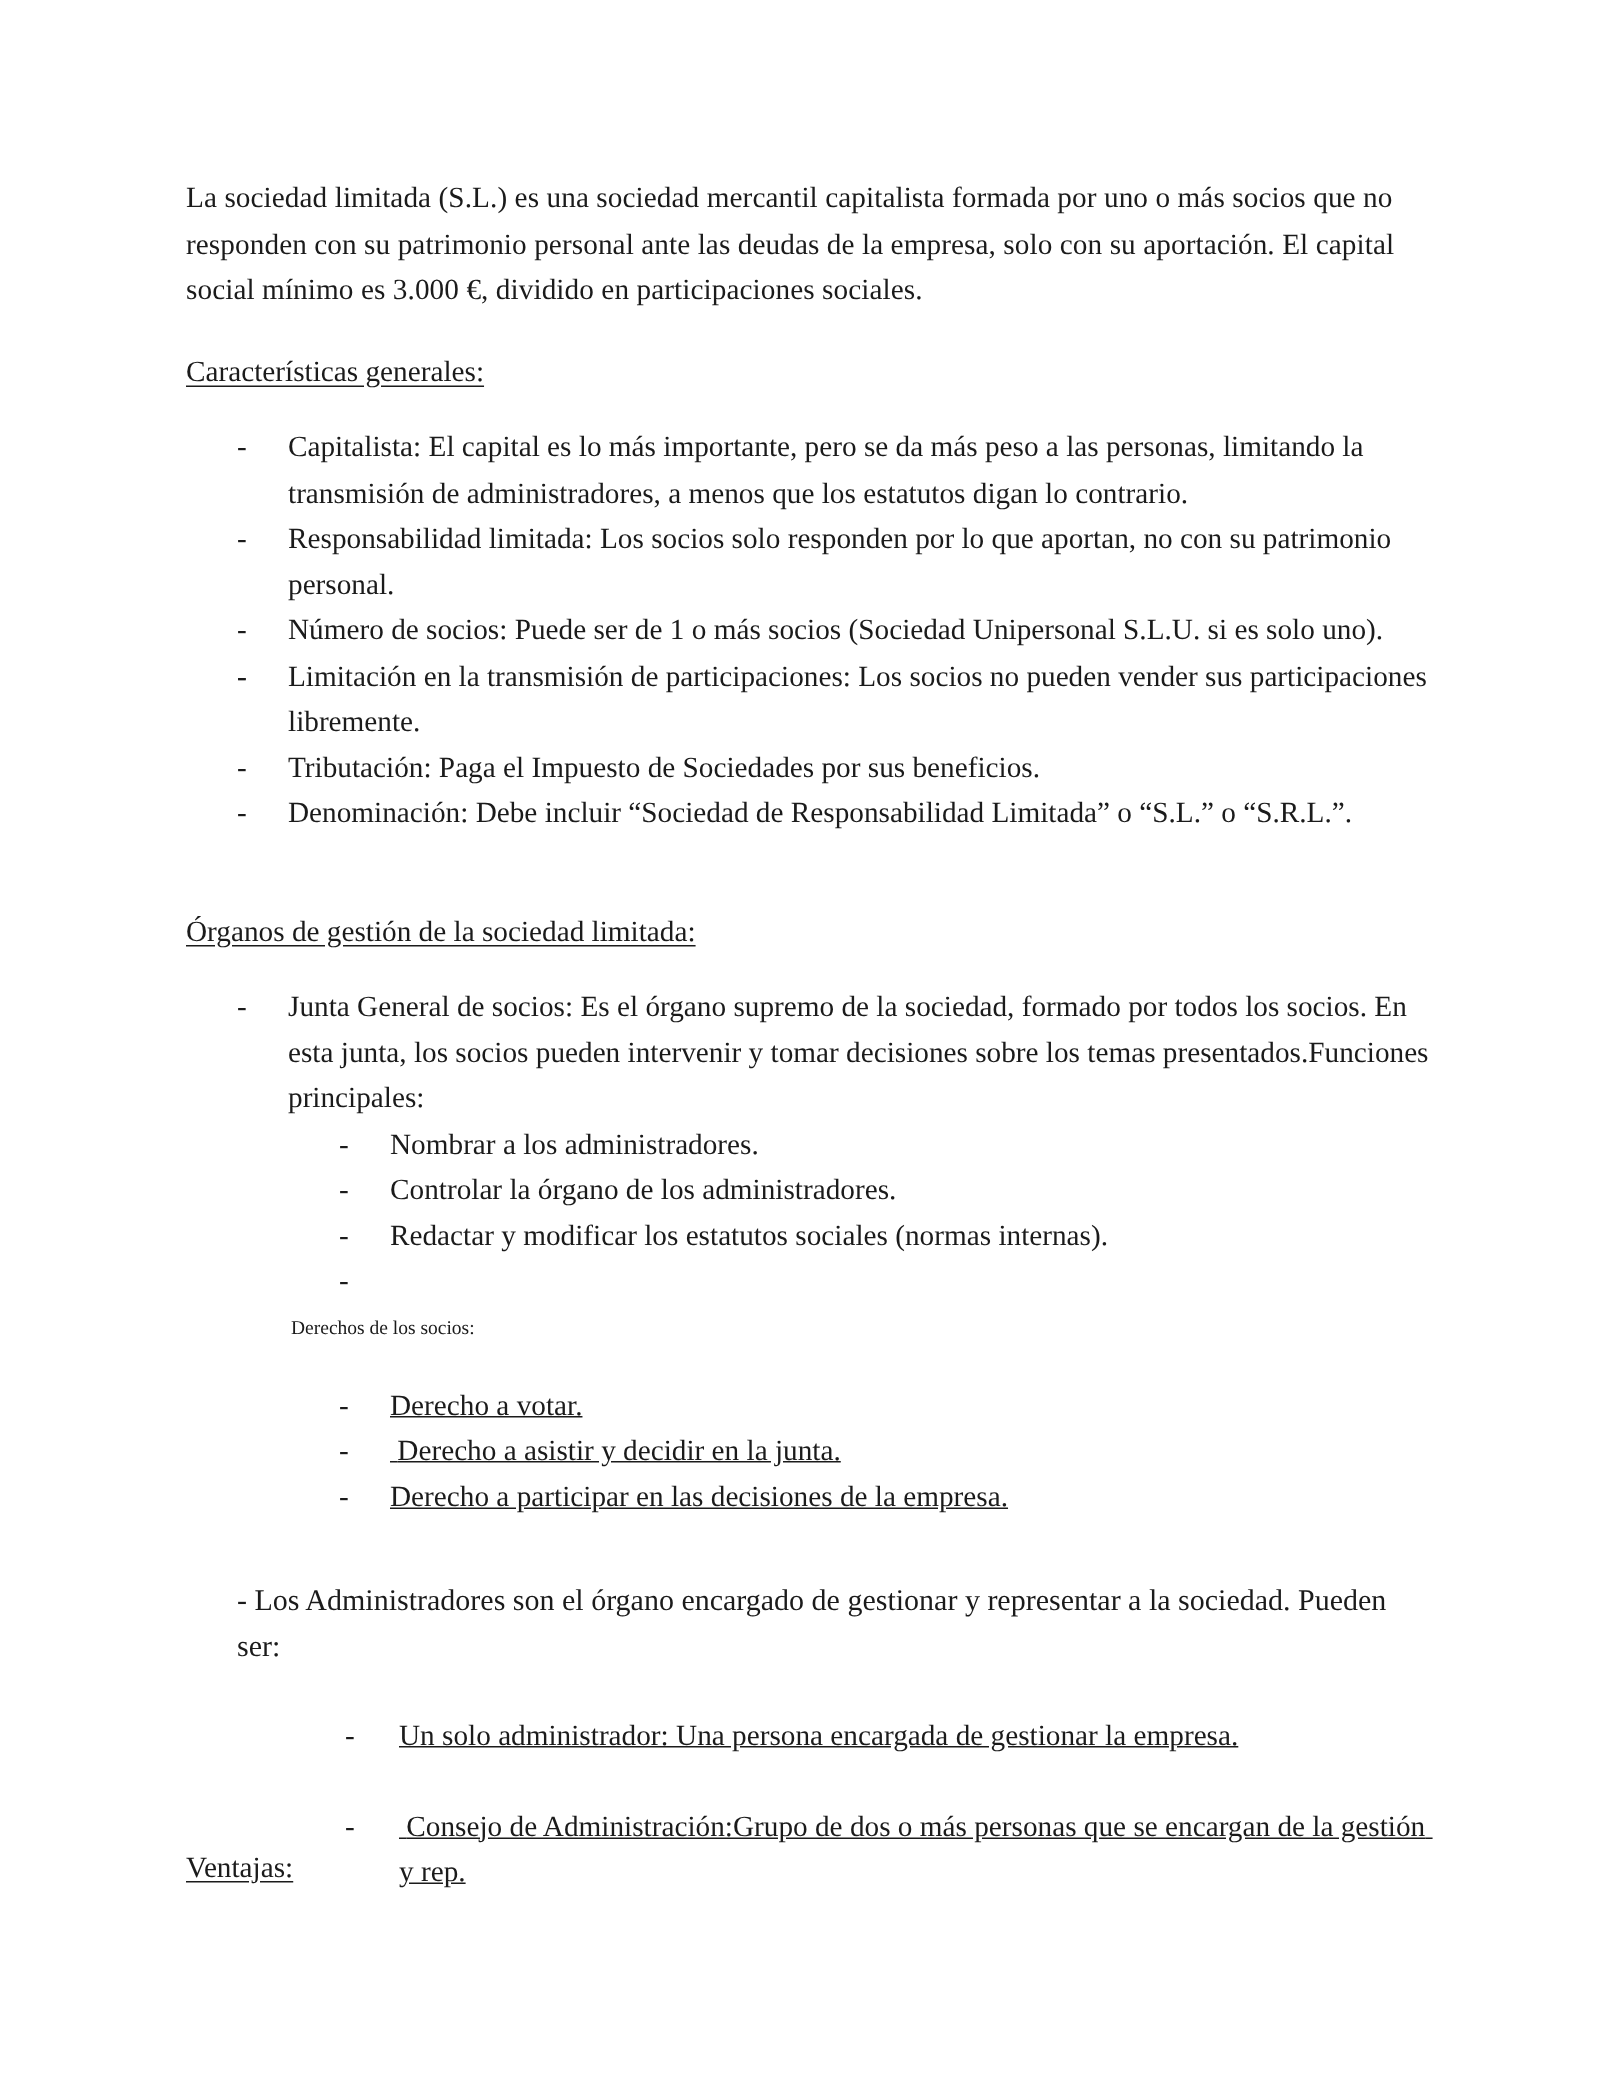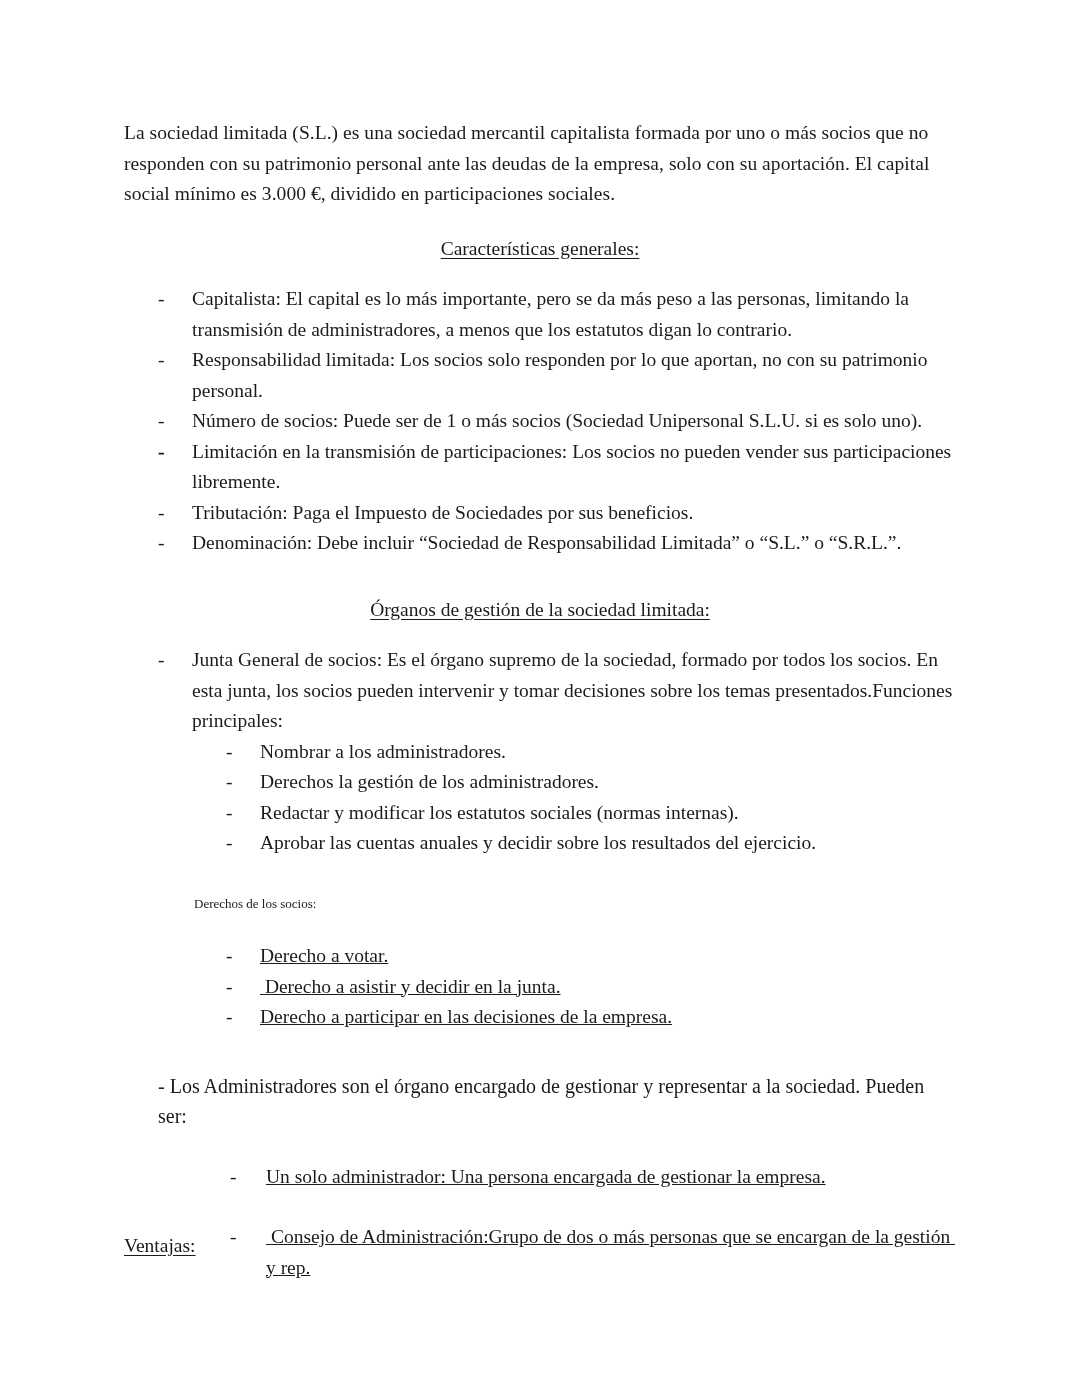--- a/index.html
+++ b/index.html
@@ -34,21 +34,20 @@
     text-align: left;
     margin: 0 0 24px 0;
     letter-spacing: 0.05px;
   }
 
   
   .heading {
     font-size: 19.5px;
     line-height: 30.5px;
     margin: 0 0 20px 0;
-    text-align: center;
   }
   .heading span.u {
     text-decoration: underline;
     text-underline-offset: 3px;
   }
 
   
   .blist {
     margin: 0;
     padding: 0;
@@ -123,21 +122,21 @@
 
   .admin-list {
     margin: 0;
     padding: 0;
     list-style: none;
   }
   .admin-list .bitem {
     margin-top: 30px;
   }
 
-  .gap-before-organos { margin-top: 36px; }
+  .gap-before-organos { margin-top: 48px; }
 
   .ventajas {
     font-size: 19.5px;
     line-height: 30.5px;
     margin: 0;
     position: absolute;
     left: 124px;
     top: 1231px;
   }
   .ventajas span.u {
@@ -196,29 +195,28 @@
       </li>
     </ul>
 
     <ul class="blist sublist-funciones">
       <li class="bitem lvl2">
         <span class="dash">-</span>
         <span>Nombrar a los administradores.</span>
       </li>
       <li class="bitem lvl2">
         <span class="dash">-</span>
-        <span>Derechos la gestión de los administradores.</span>
+        <span>Controlar la órgano de los administradores.</span>
       </li>
       <li class="bitem lvl2">
         <span class="dash">-</span>
         <span>Redactar y modificar los estatutos sociales (normas internas).</span>
       </li>
       <li class="bitem lvl2">
         <span class="dash">-</span>
-        <span>Aprobar las cuentas anuales y decidir sobre los resultados del ejercicio.</span>
       </li>
     </ul>
 
     <p class="derechos-label">Derechos de los socios:</p>
 
     <ul class="blist derechos-list">
       <li class="bitem lvl2">
         <span class="dash">-</span>
         <span class="pre-space">Derecho a votar.</span>
       </li>

